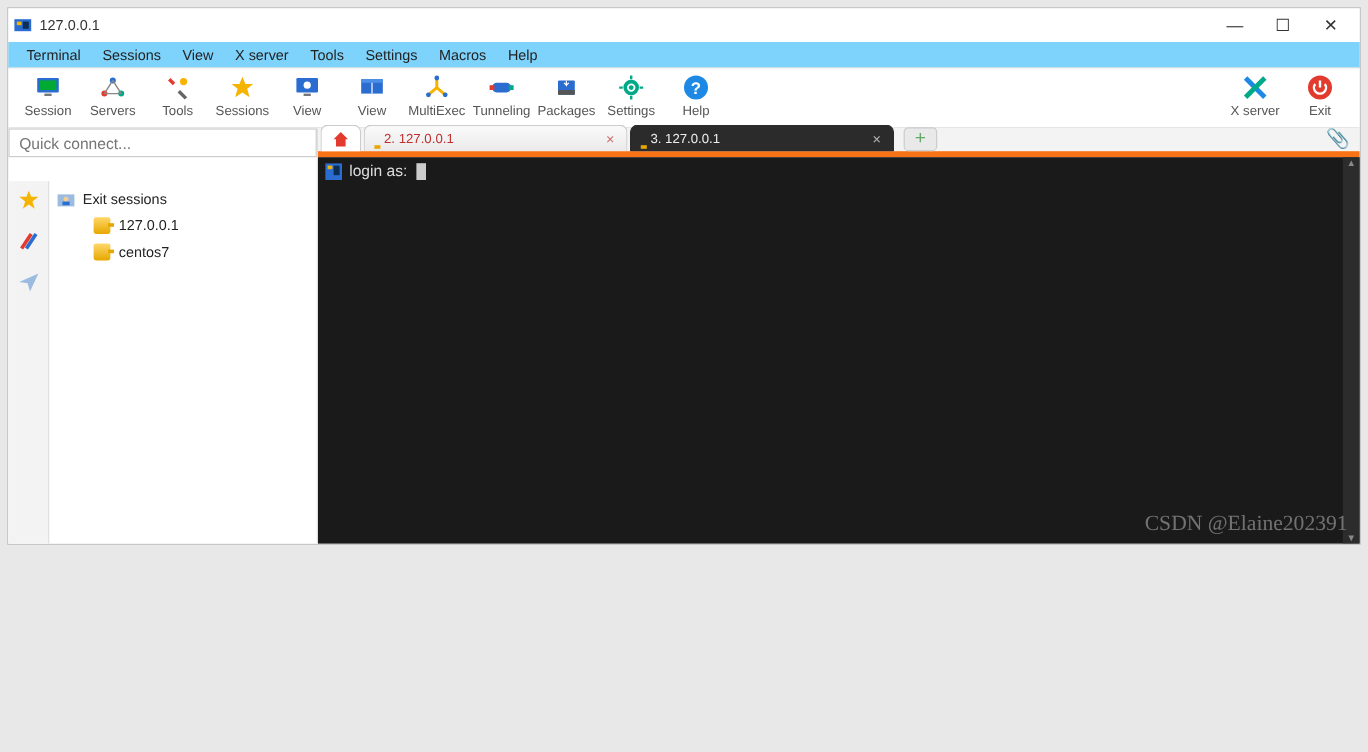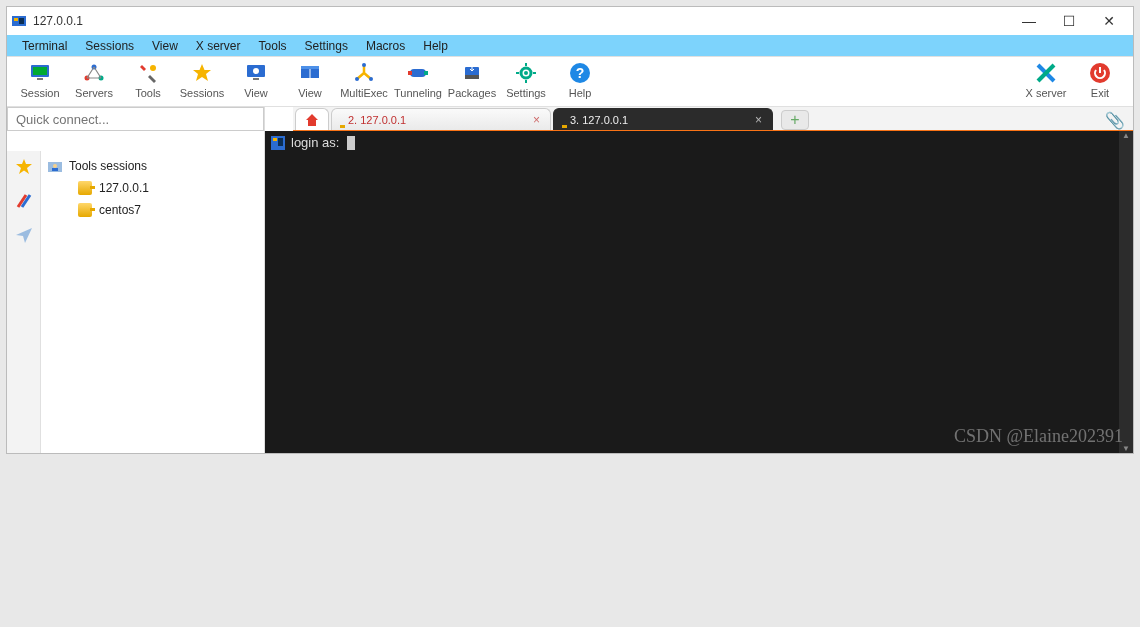--- a/index.html
+++ b/index.html
@@ -19,21 +19,21 @@
   .sidebar { width: 258px; display: flex; flex-direction: column; border-right: 1px solid #ddd; background:#fff;gap:20px;}
   .quick { width: 100%; height: 24px; border: 1px solid #ccc; background: #fff; font-size: 13px; color: #888; padding: 2px 8px; margin:0;}
   .side-body { flex:1; display:flex; min-height:0;}
   .side-tabs { width: 34px; background: #f3f3f3; border-right:1px solid #e0e0e0; display:flex; flex-direction:column; align-items:center; padding-top:4px; gap:10px;}
   .side-tabs .stab { width:24px; height:24px; display:flex;align-items:center;justify-content:center; cursor:pointer;}
   .tree { flex:1; font-size:12px; color:#222; padding:4px 2px; }
   .tree-row { display:flex; align-items:center; height:22px; padding-left:4px; cursor:pointer;}
   .tree-row .ticon { width:16px;height:16px;margin-right:6px; display:inline-flex;align-items:center;justify-content:center;}
   .indent { padding-left:34px; }
   .main { flex:1; display:flex; flex-direction:column; min-width:0;}
-  .tabbar { height:24px; background:#f3f3f3; display:flex; align-items:flex-end; padding-left:2px; gap:0; border-bottom:1px solid #f97316;margin-left:28px;}
+  .tabbar { height:24px; background:#f3f3f3; display:flex; align-items:flex-end; padding-left:2px; gap:0; border-bottom:5px solid #f97316;}
   .tab { height:22px; display:flex; align-items:center; padding:0 10px; font-size:11px; border-top-left-radius:6px; border-top-right-radius:6px; margin-right:2px; position:relative; cursor:pointer; gap:6px;}
   .tab-home { background:#fff; border:1px solid #ccc; border-bottom:none; width:34px; justify-content:center; padding:0;}
   .tab-inactive { background:linear-gradient(#fafafa,#eaeaea); border:1px solid #ccc; border-bottom:none; color:#c03030; min-width:220px;}
   .tab-active { background:#2b2b2b; border:1px solid #2b2b2b; border-bottom:none; color:#eee; min-width:220px;}
   .tab .close { margin-left:auto; font-size:12px; color:inherit; opacity:.7;}
   .tab-new { width:28px; height:20px; background:#e9e9e9; border:1px solid #ccc; border-radius:4px; display:flex;align-items:center;justify-content:center; margin-left:6px; cursor:pointer; color:#6a6;}
   .paperclip { margin-left:auto; margin-right:8px; color:#5b8dd6; font-size:16px; cursor:pointer;}
   .terminal { flex:1; background:#1a1a1a; color:#ddd; font-family:"Consolas","Courier New",monospace; font-size:13px; padding:4px 6px; position:relative; overflow:hidden;}
   .terminal .line { display:flex; align-items:center; gap:6px;}
   .cursor { display:inline-block; width:8px; height:14px; background:#ccc; margin-left:2px;}
@@ -246,21 +246,21 @@
         </div>
         <div class="tree">
           <div class="tree-row">
             <span class="ticon">
                 <svg width="16" height="16">
                   <rect x="1" y="4" width="14" height="10" fill="#9bbce0"></rect>
                   <circle cx="8" cy="8" r="2" fill="#f6d08a"></circle>
                   <rect x="5" y="10" width="6" height="3" fill="#2b6cd1"></rect>
                 </svg>
               </span>
-            <span>Tools sessions</span>
+            <span>Exit sessions</span>
           </div>
           <div class="tree-row indent">
             <span class="ticon">
                 <span class="key-ic"></span>
               </span>
             <span>127.0.0.1</span>
           </div>
           <div class="tree-row indent">
             <span class="ticon">
                 <span class="key-ic"></span>

